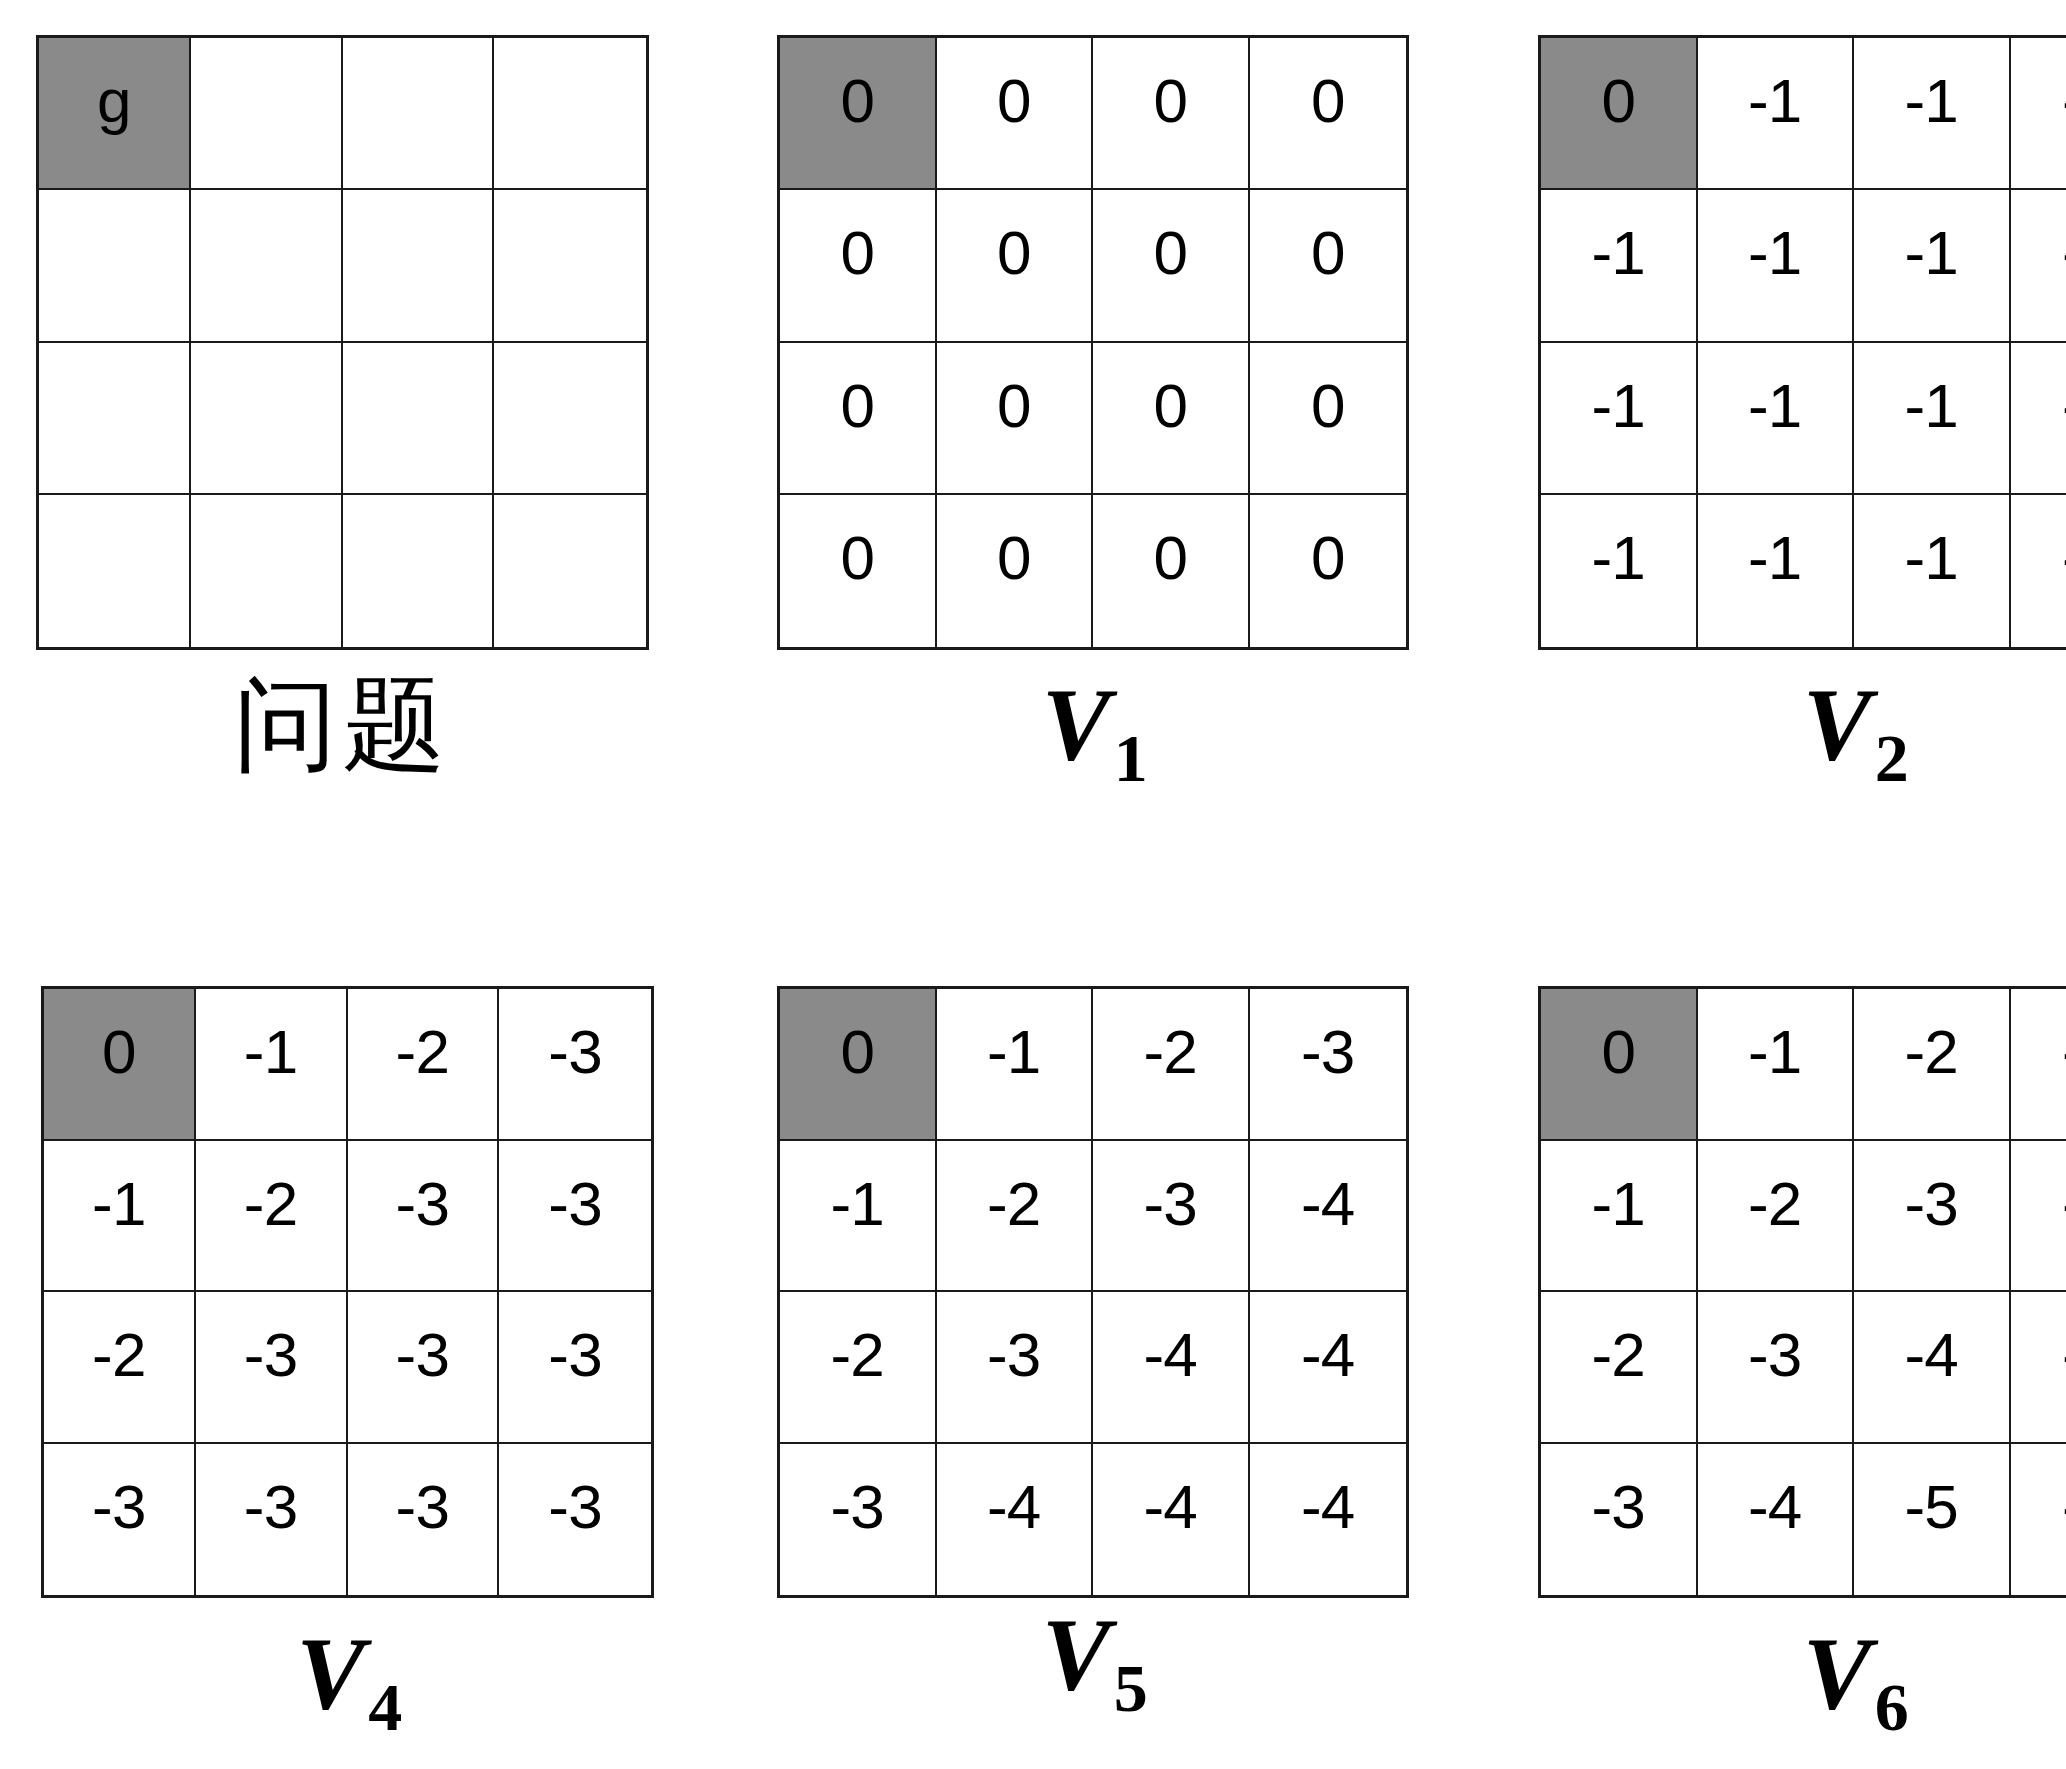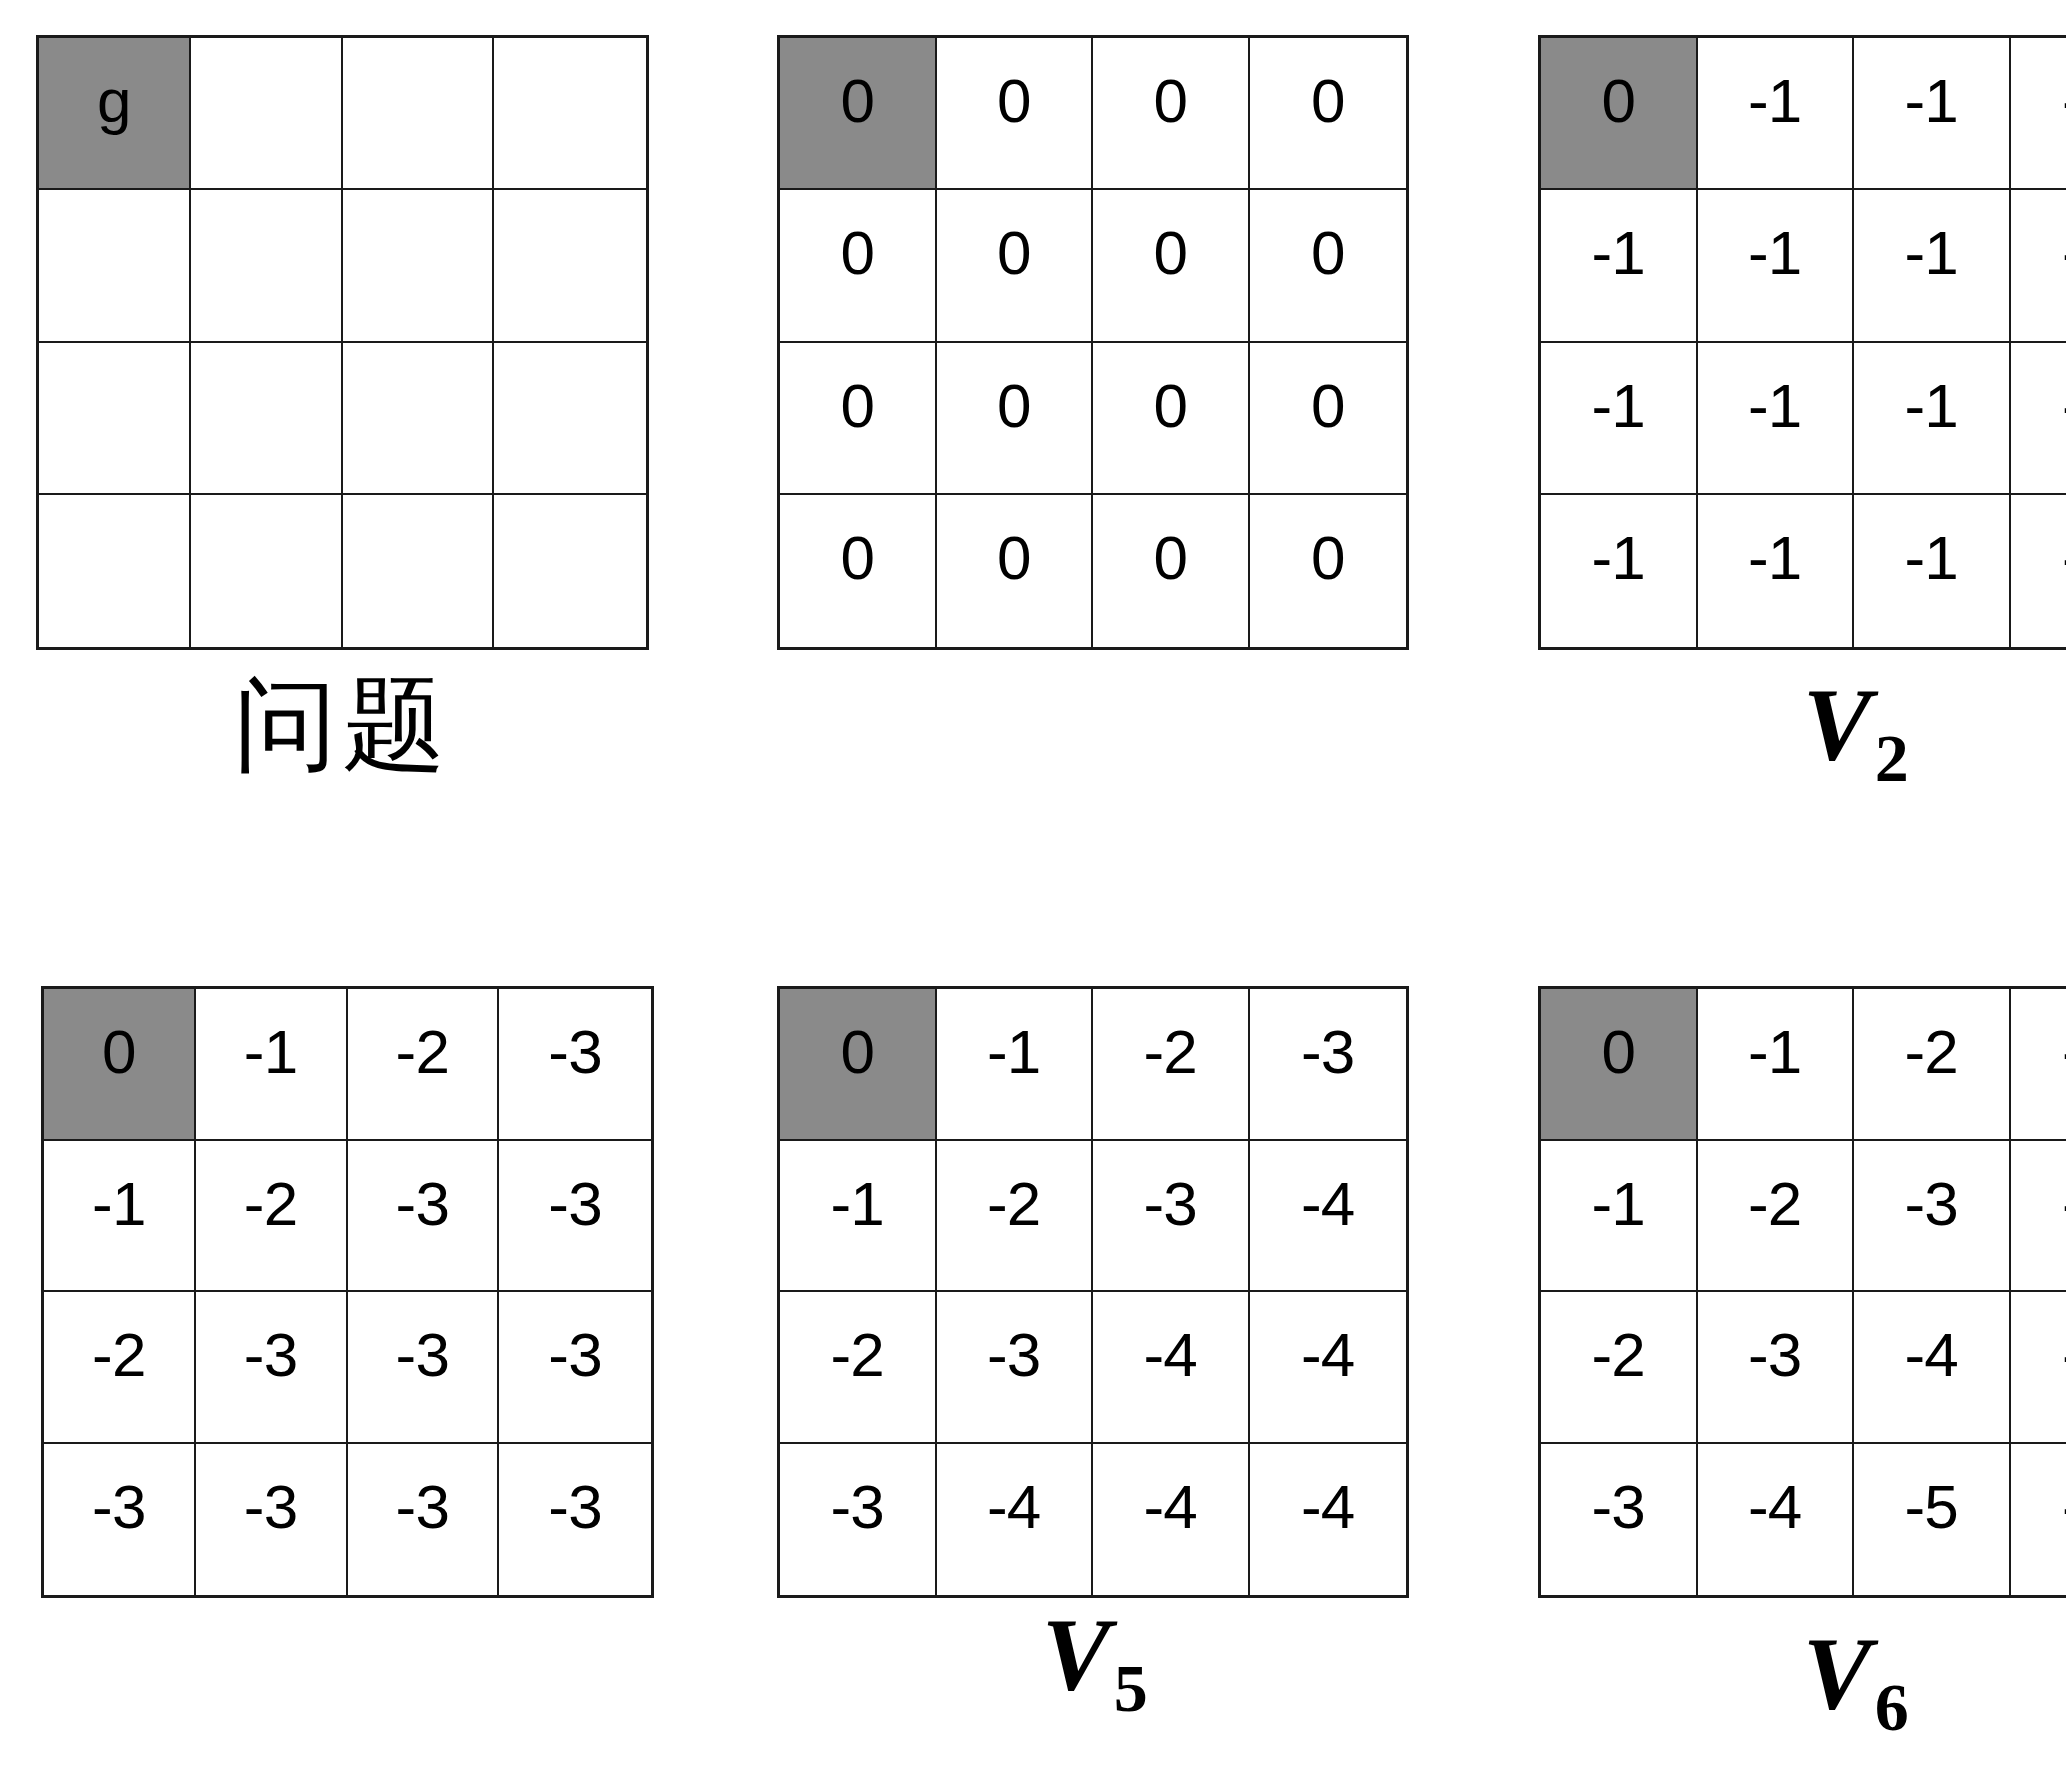--- a/index.html
+++ b/index.html
@@ -198,20 +198,21 @@
         <div class="cell r3" style="border-color: rgb(26, 26, 26);">
           <span class="cell-text">0</span>
         </div>
         <div class="cell r3" style="border-color: rgb(26, 26, 26);">
           <span class="cell-text">0</span>
         </div>
         <div class="cell c3 r3" style="border-color: rgb(26, 26, 26);">
           <span class="cell-text">0</span>
         </div>
       </div>
+      <div class="caption" style="top: 638px;"><span class="vsym">V</span><span class="vsub">1</span></div>
     </div>
     <div class="panel" style="left: 1538px; top: 35px; width: 632px;">
       <div class="grid" style="width: 632px; height: 615px; border-color: rgb(26, 26, 26);">
         <div class="cell shaded" style="background: rgb(138, 138, 138); border-color: rgb(26, 26, 26);">
           <span class="cell-text">0</span>
         </div>
         <div class="cell" style="border-color: rgb(26, 26, 26);">
           <span class="cell-text">-1</span>
         </div>
         <div class="cell" style="border-color: rgb(26, 26, 26);">
@@ -303,20 +304,21 @@
         <div class="cell r3" style="border-color: rgb(26, 26, 26);">
           <span class="cell-text">-3</span>
         </div>
         <div class="cell r3" style="border-color: rgb(26, 26, 26);">
           <span class="cell-text">-3</span>
         </div>
         <div class="cell c3 r3" style="border-color: rgb(26, 26, 26);">
           <span class="cell-text">-3</span>
         </div>
       </div>
+      <div class="caption" style="top: 636px;"><span class="vsym">V</span><span class="vsub">4</span></div>
     </div>
     <div class="panel" style="left: 777px; top: 986px; width: 632px;">
       <div class="grid" style="width: 632px; height: 612px; border-color: rgb(26, 26, 26);">
         <div class="cell shaded" style="background: rgb(138, 138, 138); border-color: rgb(26, 26, 26);">
           <span class="cell-text">0</span>
         </div>
         <div class="cell" style="border-color: rgb(26, 26, 26);">
           <span class="cell-text">-1</span>
         </div>
         <div class="cell" style="border-color: rgb(26, 26, 26);">

